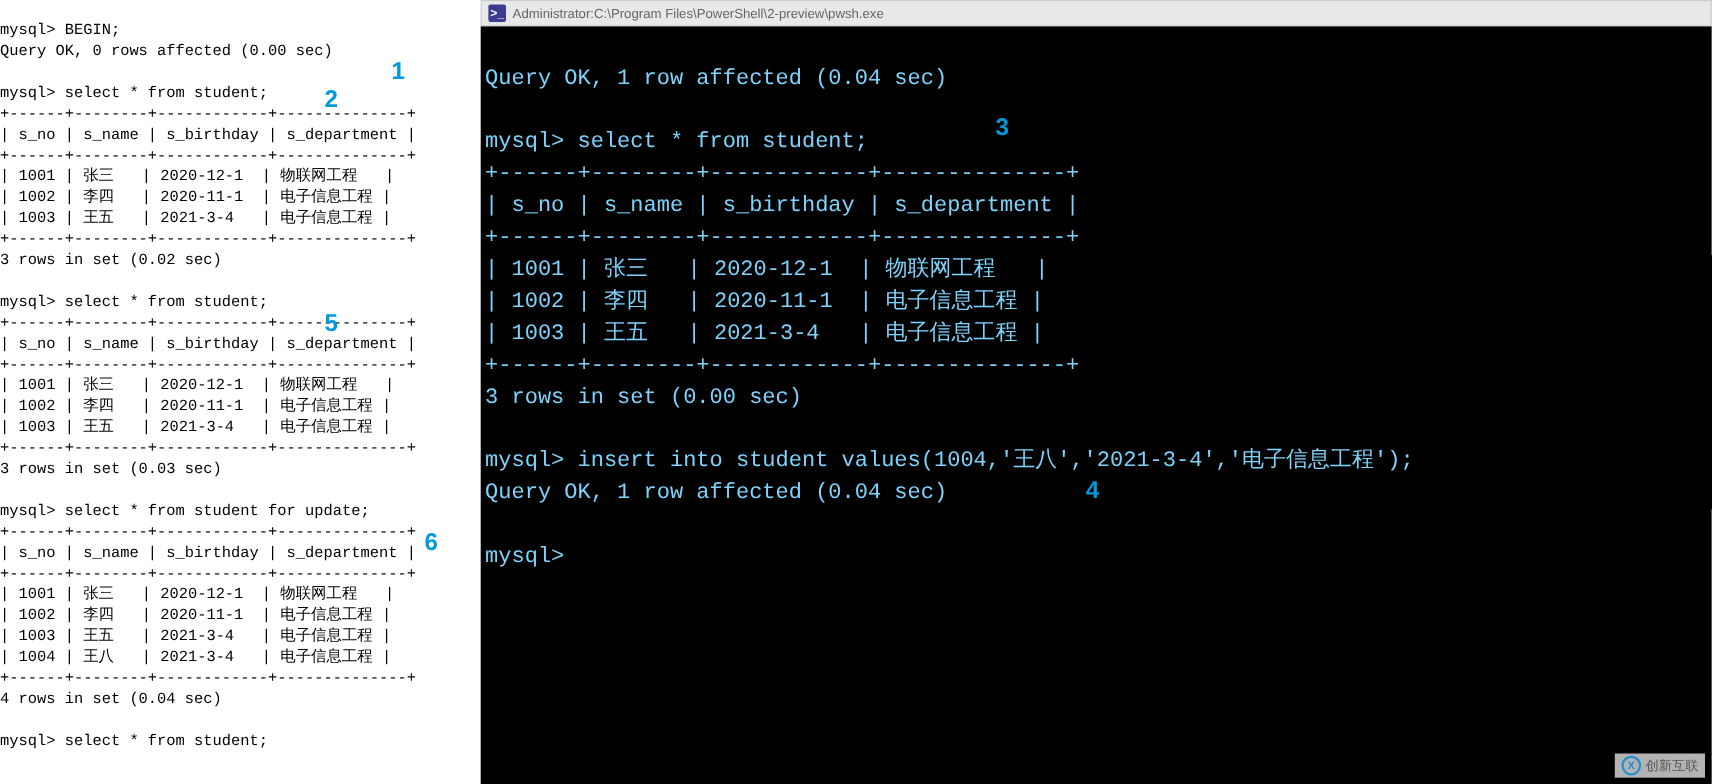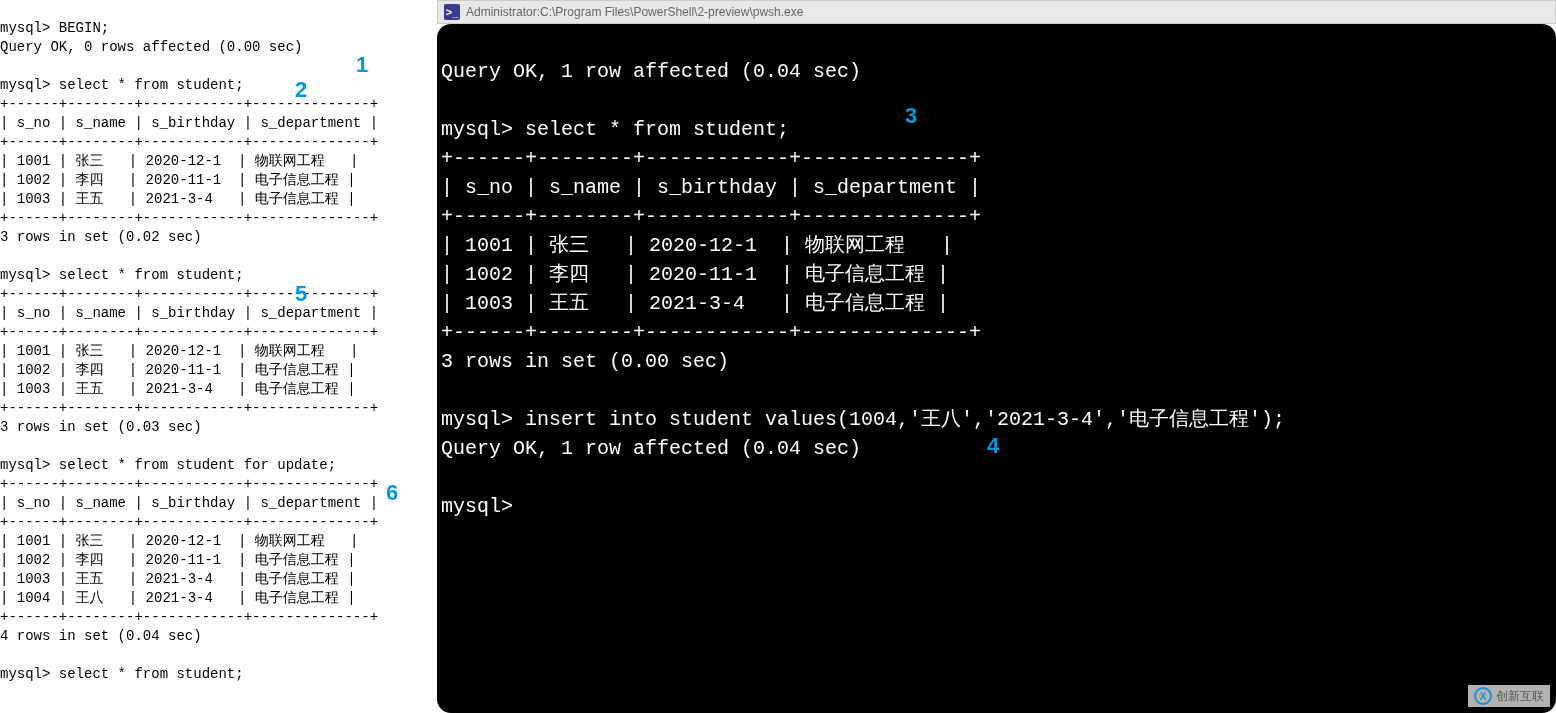--- a/index.html
+++ b/index.html
@@ -48,28 +48,27 @@
       display: inline-flex;
       align-items: center;
       justify-content: center;
       color: #fff;
       font-size: 11px;
       font-weight: bold;
       border-radius: 2px;
     }
     .right-terminal {
       background: #000000;
-      color: #ffffff;
+      color: #7dd3fc;
       height: calc(713px - 24px);
       font-size: 20px;
       line-height: 29px;
       white-space: pre;
       padding: 4px 4px;
       font-family: 'Consolas', 'SimSun', 'Courier New', monospace;
-      border-radius: 14px;
     }
     .annotation {
       position: absolute;
       color: #0099dd;
       font-weight: bold;
       font-size: 22px;
       font-family: Arial, sans-serif;
     }
     .watermark {
       position: absolute;

